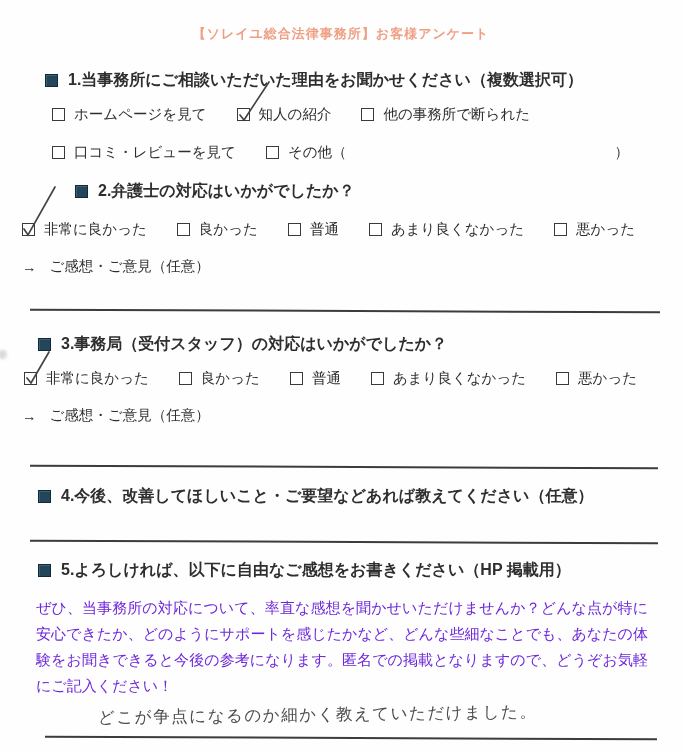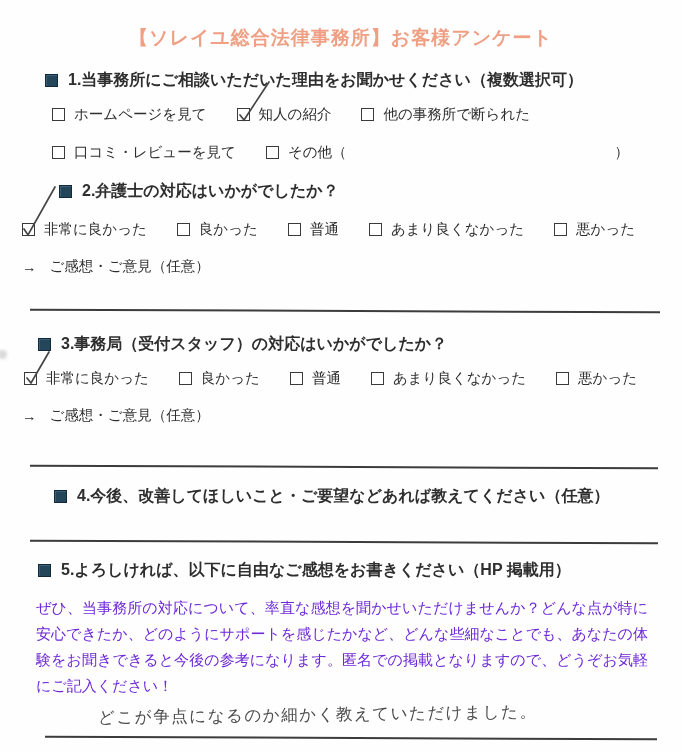--- a/index.html
+++ b/index.html
@@ -2,21 +2,21 @@
 <html><head>
 <meta charset="utf-8">
 <style>
   html,body{margin:0;padding:0;background:#ffffff;}
   .page{
     position:relative;width:682px;height:752px;background:#fefefe;
     font-family:"Liberation Sans",sans-serif;color:#2e2e2e;overflow:hidden;
   }
   .title{
     position:absolute;top:25px;left:0;right:0;text-align:center;
-    color:#efa084;font-size:19px;font-weight:bold;letter-spacing:1px;
+    color:#efa084;font-size:13px;font-weight:bold;letter-spacing:1px;
   }
   .q-heading{
     position:absolute;display:flex;align-items:center;gap:10px;
     font-weight:bold;font-size:16px;white-space:nowrap;
   }
   .bullet{
     width:13px;height:13px;background:#24465a;border:1px solid #13293a;
     box-shadow:inset 1px 1px 0 #3a6178;box-sizing:border-box;flex:none;
   }
   .opt-row{
@@ -87,21 +87,21 @@
         </svg>
       </span>
       <span>知人の紹介</span>
     </span>
     <span class="opt">
       <span class="cb"></span>
       <span>他の事務所で断られた</span>
     </span>
   </div>
 
-  <div class="q-heading" style="top:181px;left:22px;padding-left:37px;">
+  <div class="q-heading" style="top:181px;left:38px;padding-left:37px;">
     <span class="bullet"></span>
     <span>2.弁護士の対応はいかがでしたか？</span>
   </div>
 
   <div class="opt-row" style="top:220px;left:22px;">
     <span class="opt">
       <span class="cb">
         <svg width="40" height="58" style="left:-5px;top:-41px;">
           <path class="mark" d="M6,46 l4,6 L37,4"></path>
         </svg>
@@ -166,21 +166,21 @@
     </span>
   </div>
 
   <div class="feedback" style="top:406px;left:22px;">
     <span>→</span>
     <span>ご感想・ご意見（任意）</span>
   </div>
 
   <div class="rule" style="top:466px;left:30px;width:628px;"></div>
 
-  <div class="q-heading" style="top:486px;left:54px;">
+  <div class="q-heading" style="top:486px;left:38px;">
     <span class="bullet"></span>
     <span>4.今後、改善してほしいこと・ご要望などあれば教えてください（任意）</span>
   </div>
 
   <div class="rule" style="top:541px;left:30px;width:628px;"></div>
 
   <div class="q-heading" style="top:560px;left:38px;">
     <span class="bullet"></span>
     <span>5.よろしければ、以下に自由なご感想をお書きください（HP 掲載用）</span>
   </div>

